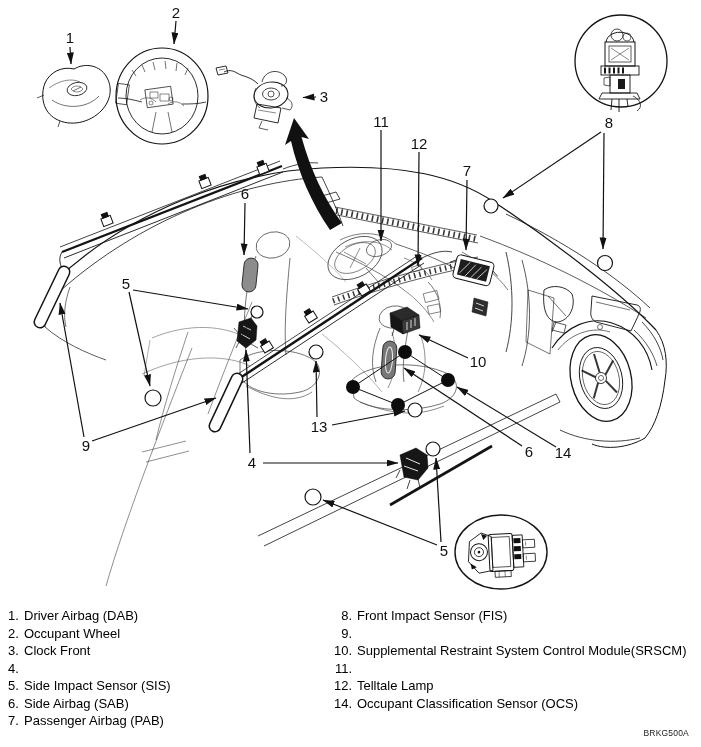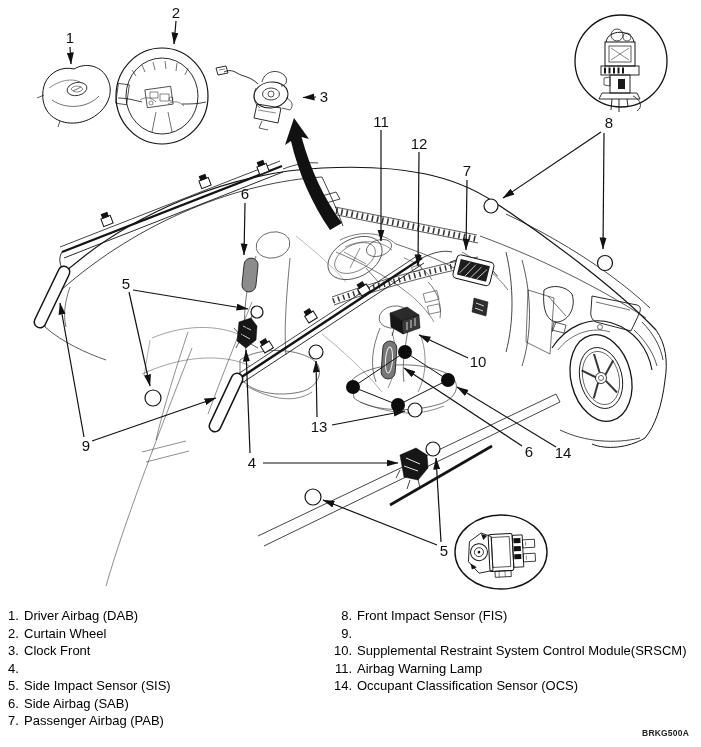--- a/index.html
+++ b/index.html
@@ -8,21 +8,21 @@
   #fig{position:absolute;left:0;top:0;}
   svg text{font-family:"Liberation Sans","DejaVu Sans",sans-serif;fill:#111;}
   .callout{font-size:15px;}
   #legend{position:absolute;left:0;top:607px;width:701px;font-size:13px;line-height:17.5px;color:#000;}
   .lcol{position:absolute;top:0;}
   #lcol-left{left:8px;width:320px;}
   #lcol-right{left:330px;width:368px;}
   .lrow{display:flex;white-space:nowrap;}
   .lnum{flex:0 0 22px;text-align:right;margin-right:5px;}
   #lcol-left .lnum{flex:0 0 12px;text-align:left;margin-right:4px;}
-  #figcode{position:absolute;right:12px;top:728px;font-size:8.5px;letter-spacing:.2px;color:#222;font-weight:bold;}
+  #figcode{position:absolute;right:12px;top:728px;font-size:8.5px;letter-spacing:.2px;color:#222;}
 </style>
 </head>
 <body>
 
 <div id="page">
 <div id="fig">
 <svg width="701" height="606" viewBox="0 0 701 606">
   <defs>
     <marker id="arr" markerUnits="userSpaceOnUse" markerWidth="13" markerHeight="8" refX="11.5" refY="3.5" orient="auto">
       <path d="M0,0 L12,3.5 L0,7 Z" fill="#111"></path>
@@ -354,21 +354,21 @@
 </div>
 
 <div id="legend">
   <div id="lcol-left" class="lcol">
     <div class="lrow">
           <span class="lnum">1.</span>
           <span>Driver Airbag (DAB)</span>
         </div>
     <div class="lrow">
           <span class="lnum">2.</span>
-          <span>Curtain Wheel</span>
+          <span>Occupant Wheel</span>
         </div>
     <div class="lrow">
           <span class="lnum">3.</span>
           <span>Clock Front</span>
         </div>
     <div class="lrow">
           <span class="lnum">4.</span>
         </div>
     <div class="lrow">
           <span class="lnum">5.</span>
@@ -390,21 +390,24 @@
         </div>
     <div class="lrow">
           <span class="lnum">9.</span>
         </div>
     <div class="lrow">
           <span class="lnum">10.</span>
           <span>Supplemental Restraint System Control Module(SRSCM)</span>
         </div>
     <div class="lrow">
           <span class="lnum">11.</span>
-          <span>Airbag Warning Lamp</span>
+        </div>
+    <div class="lrow">
+          <span class="lnum">12.</span>
+          <span>Telltale Lamp</span>
         </div>
     <div class="lrow">
           <span class="lnum">14.</span>
           <span>Occupant Classification Sensor (OCS)</span>
         </div>
   </div>
 </div>
 
 <div id="figcode">BRKG500A</div>
 </div>

